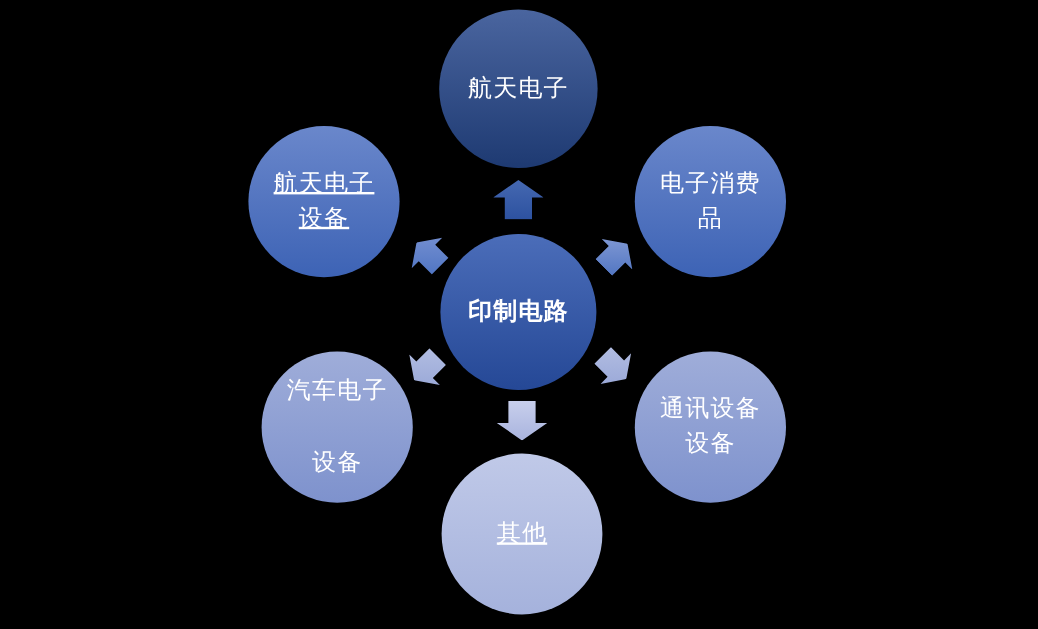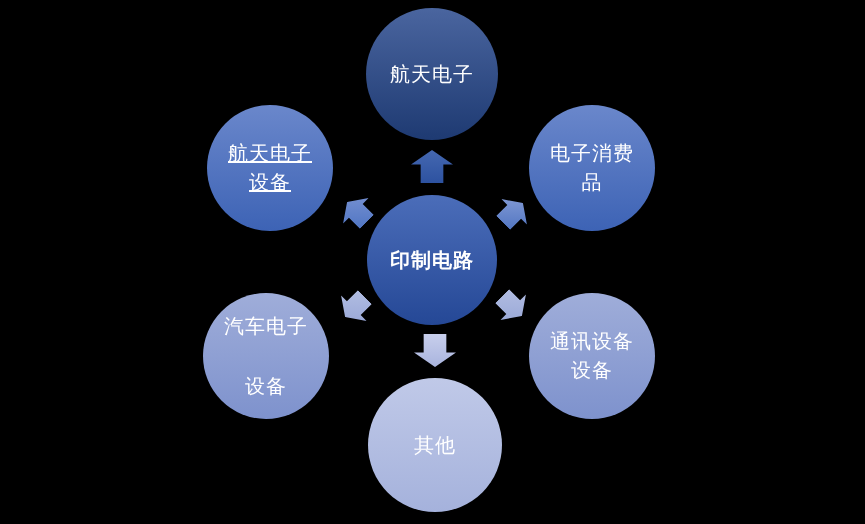--- a/index.html
+++ b/index.html
@@ -22,21 +22,21 @@
     text-align: center;
     font-size: 20px;
     line-height: 1.45;
     letter-spacing: 1px;
   }
   .circle .line { white-space: nowrap; }
   .c-top      { left: 366px; top: 8px;   width: 132px; height: 132px; }
   .c-topleft  { left: 207px; top: 105px; width: 126px; height: 126px; }
   .c-topright { left: 529px; top: 105px; width: 126px; height: 126px; }
   .c-center   { left: 367px; top: 195px; width: 130px; height: 130px; font-weight: bold; }
-  .c-botleft  { left: 203px; top: 293px; width: 126px; height: 126px; gap: 31px; }
+  .c-botleft  { left: 218px; top: 293px; width: 126px; height: 126px; gap: 31px; }
   .c-botright { left: 529px; top: 293px; width: 126px; height: 126px; }
   .c-bottom   { left: 368px; top: 378px; width: 134px; height: 134px; }
   .arrow {
     position: absolute;
     clip-path: polygon(50% 0, 100% 44%, 77% 44%, 77% 100%, 23% 100%, 23% 44%, 0 44%);
   }
   .a-up        { left: 411px; top: 150px; width: 42px; height: 33px; transform: rotate(0deg); }
   .a-upleft    { left: 339px; top: 198px; width: 36px; height: 28px; transform: rotate(-45deg); }
   .a-upright   { left: 495px; top: 199px; width: 36px; height: 28px; transform: rotate(45deg); }
   .a-downleft  { left: 337px; top: 293px; width: 36px; height: 28px; transform: rotate(-135deg); }
@@ -72,21 +72,21 @@
   <div class="circle c-botleft" style="background: linear-gradient(rgb(159, 173, 217), rgb(126, 146, 205));">
     <div class="line">汽车电子</div>
     <div class="line">设备</div>
   </div>
 
   <div class="circle c-botright" style="background: linear-gradient(rgb(159, 173, 217), rgb(126, 146, 205));">
     <div class="line">通讯设备</div>
     <div class="line">设备</div>
   </div>
 
-  <div class="circle c-bottom" style="background: linear-gradient(rgb(192, 201, 232), rgb(165, 178, 220));">
+  <div class="circle c-bottom" style="background: linear-gradient(rgb(192, 201, 232), rgb(165, 178, 220)); text-decoration: underline;">
     <div class="line">其他</div>
   </div>
 
   <div class="circle c-center" style="background: linear-gradient(rgb(75, 109, 185), rgb(37, 72, 150));">
     <div class="line">印制电路</div>
   </div>
 
 </div>
 
 </body></html>

